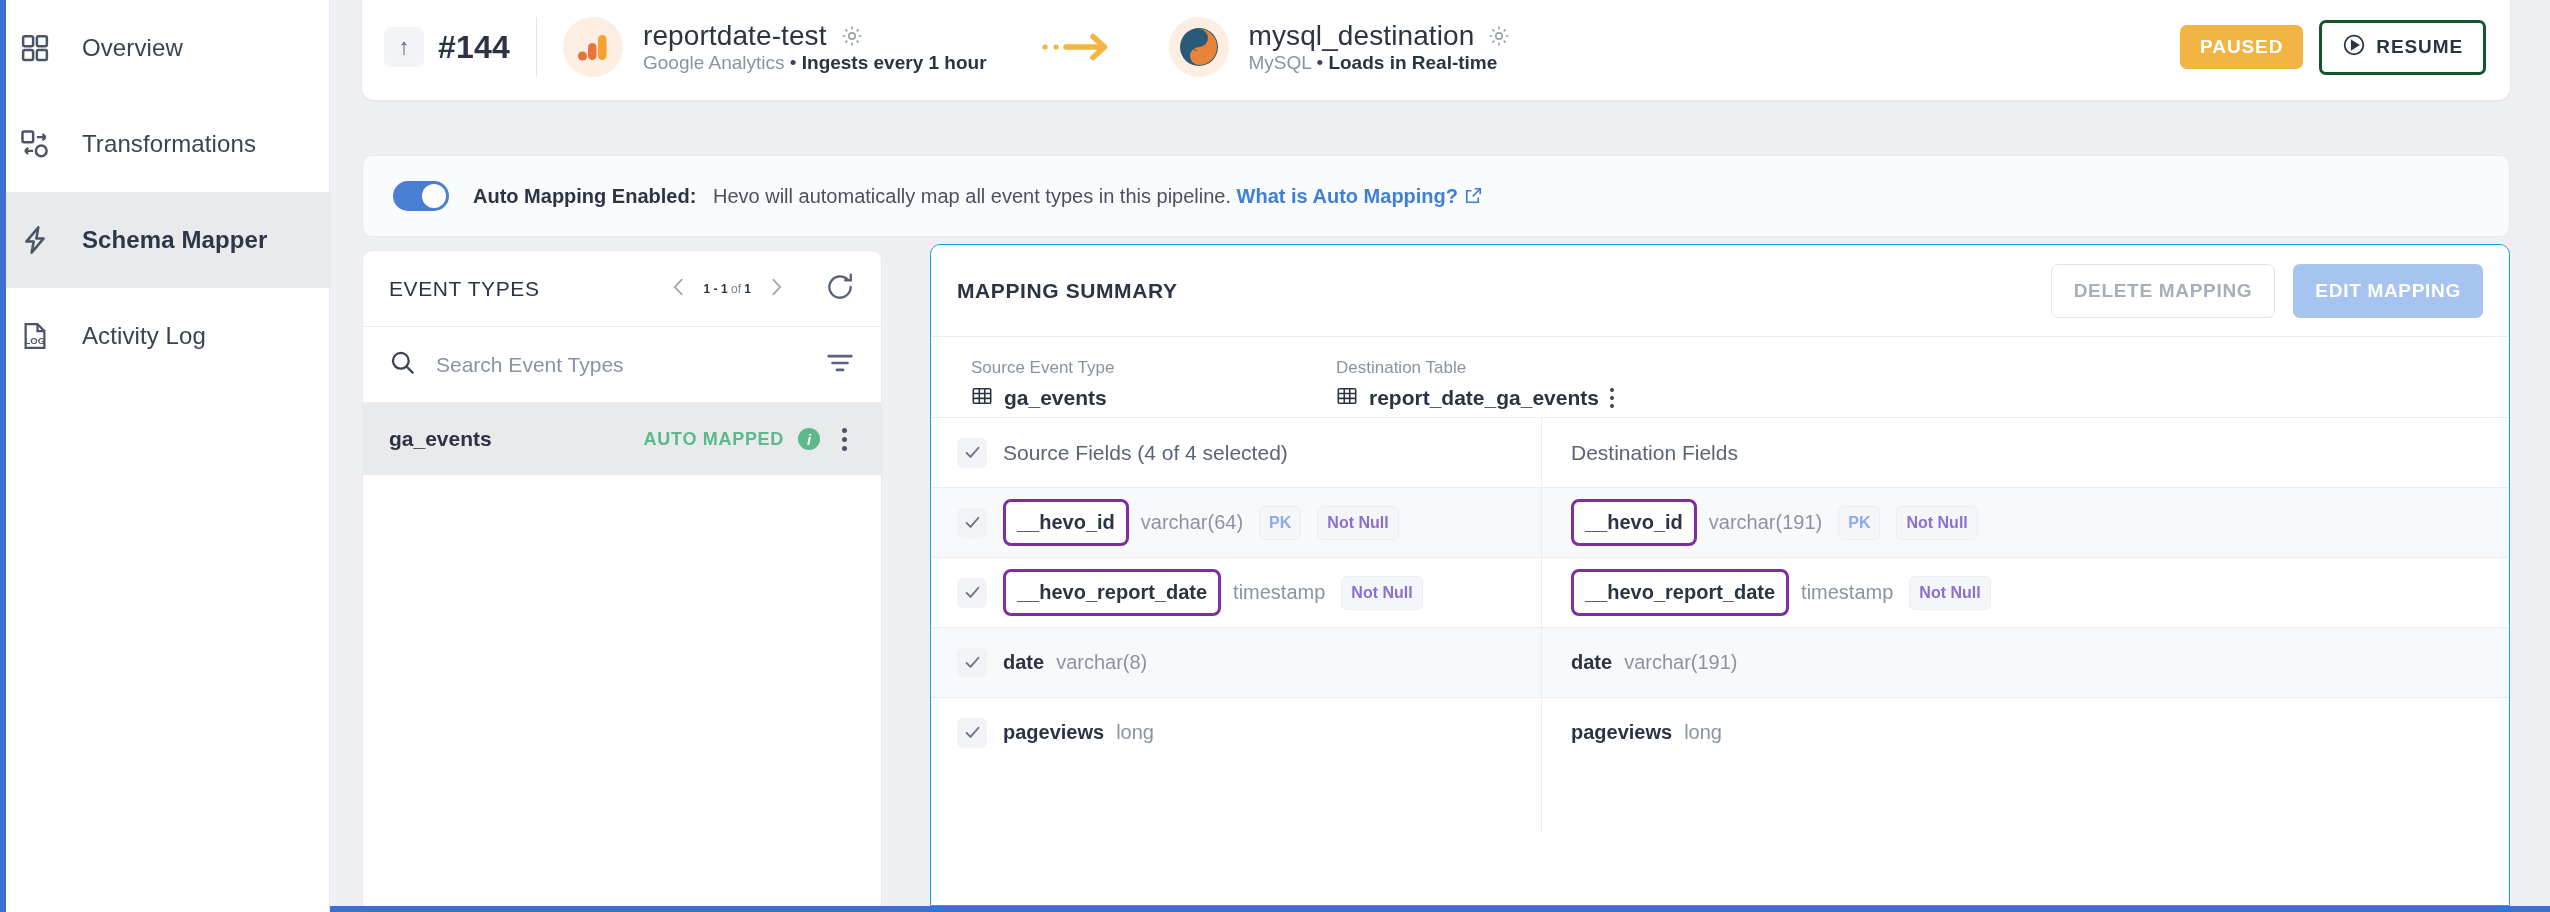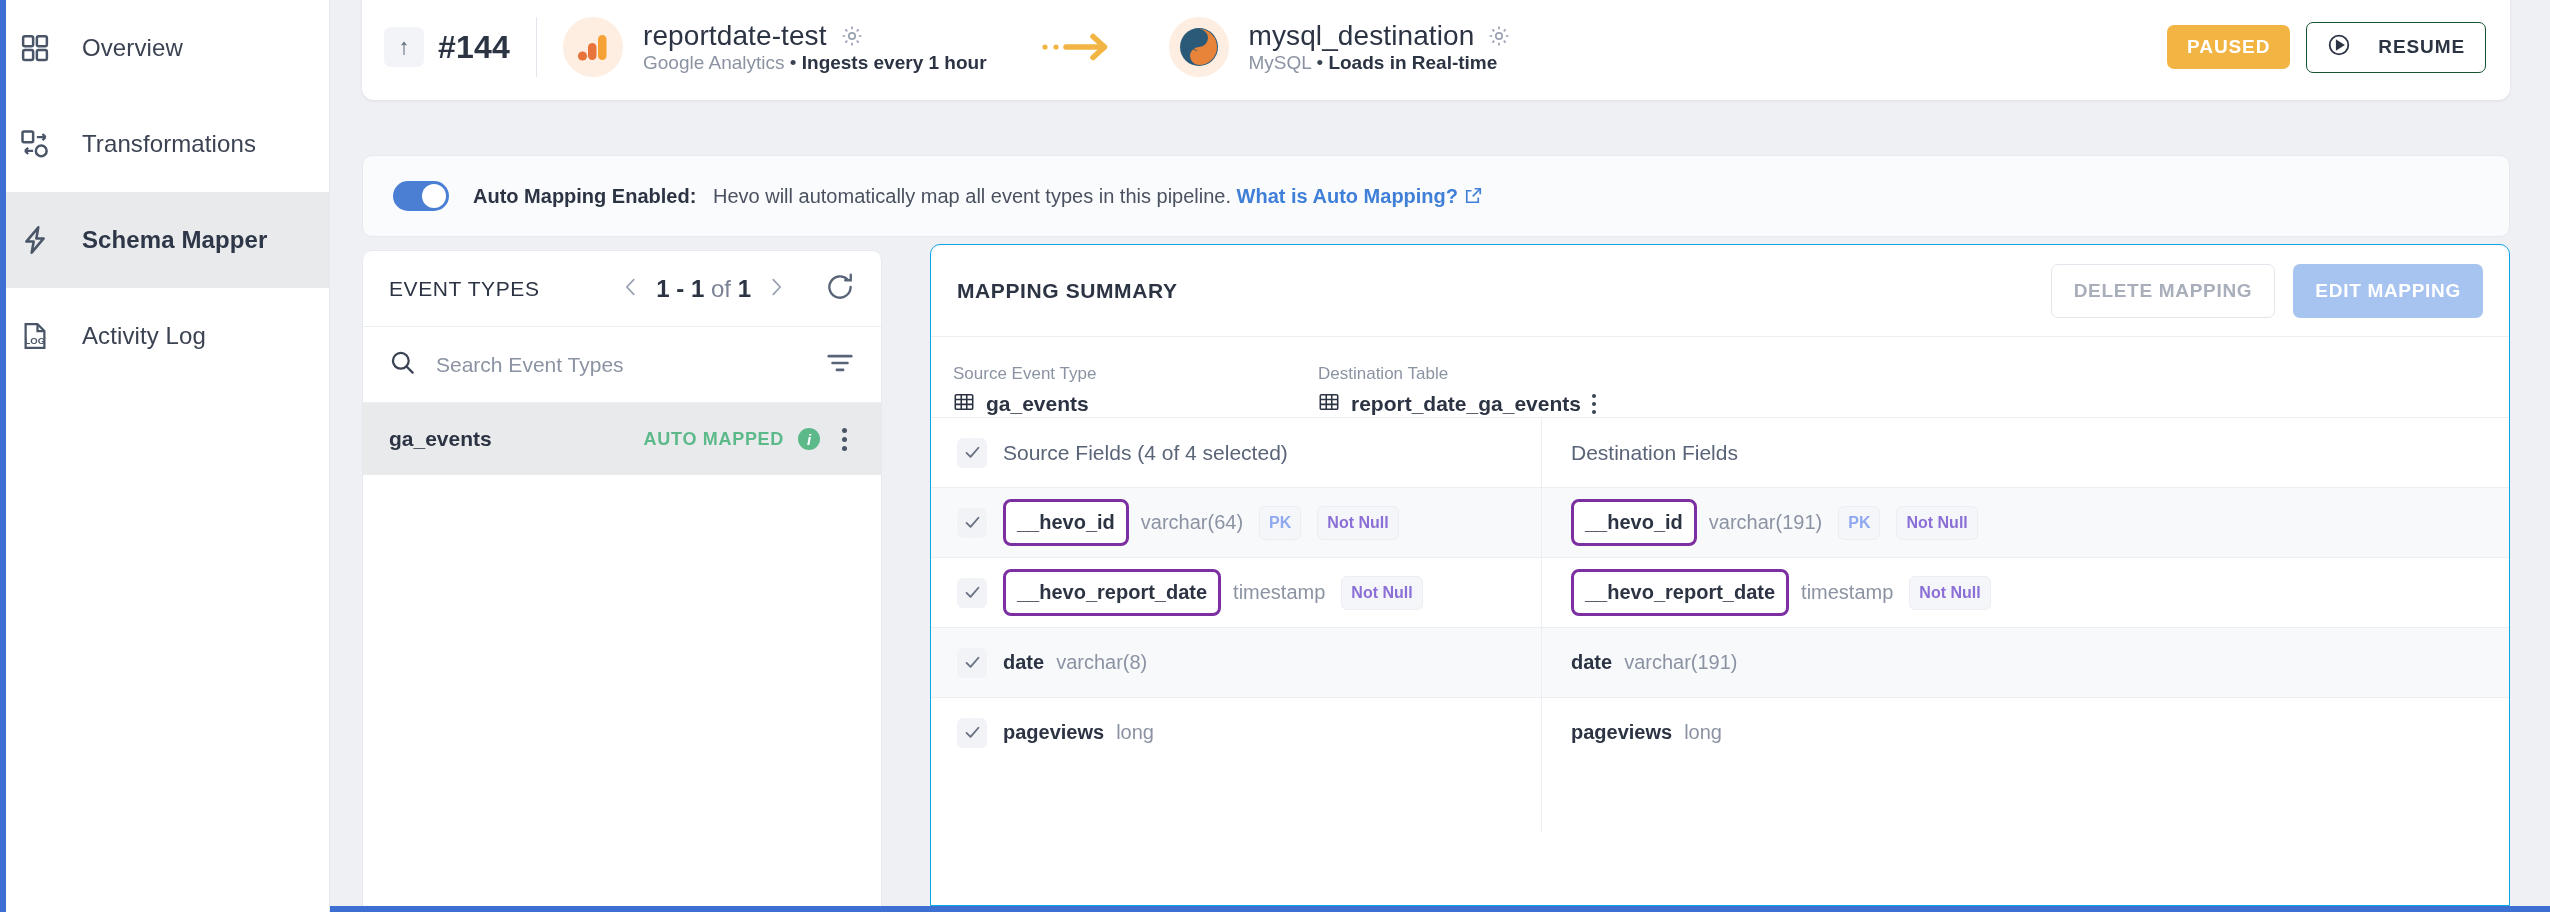--- a/index.html
+++ b/index.html
@@ -99,22 +99,22 @@
 
   .flow-arrow { margin: 26px 54px 0 54px; display:flex; align-items:center; }
 
   .header-actions { margin-left: auto; display: flex; align-items: center; gap: 16px; margin-top: 26px; }
   .badge-paused {
     background: #f2b544; color: #ffffff;
     font-size: 19px; font-weight: 700; letter-spacing: 0.9px;
     padding: 11px 20px; border-radius: 7px;
   }
   .btn-resume {
-    background: #ffffff; border: 1px solid #14532d; border-radius: 7px;
-    padding: 10px 20px; display: flex; align-items: center; gap: 27px;
+    background: #ffffff; border: 3px solid #14532d; border-radius: 7px;
+    padding: 10px 20px; display: flex; align-items: center; gap: 10px;
     font-size: 19px; font-weight: 700; letter-spacing: 0.9px; color: #2c3444;
     cursor: pointer;
   }
 
   
   .automap {
     position: absolute;
     left: 32px; top: 155px;
     width: 2148px; height: 82px;
     background: #fafbfc;
@@ -147,21 +147,21 @@
     border-radius: 10px 10px 0 0;
     overflow: hidden;
   }
   .ep-head {
     height: 76px; display: flex; align-items: center;
     padding: 0 26px; border-bottom: 1px solid #eceef2;
   }
   .ep-head-title { font-size: 21px; font-weight: 400; color: #2c3444; letter-spacing: 0.6px; }
   .pager { margin-left: auto; display: flex; align-items: center; gap: 14px; }
   .chev { color: #9aa2b1; cursor: pointer; font-size: 25px; line-height: 1; font-weight: 300;}
-  .pager-text { font-size: 24px; color: #2c3444; font-weight: 700; }
+  .pager-text { font-size: 12px; color: #2c3444; font-weight: 700; }
   .pager-text .of { color: #7b8394; font-weight: 400; }
   .refresh { margin-left: 24px; color: #5a6478; cursor: pointer; }
 
   .ep-search {
     height: 76px; display: flex; align-items: center; gap: 20px;
     padding: 0 26px; border-bottom: 1px solid #eceef2;
   }
   .search-input {
     border: none; outline: none; font-size: 21px; color: #2c3444;
     flex: 1 1 auto; background: transparent;
@@ -208,21 +208,21 @@
     padding: 15px 22px; cursor: pointer;
     font-family: "Liberation Sans", sans-serif;
   }
   .btn-primary {
     border: none; background: #a7c3ef; border-radius: 7px;
     font-size: 19px; font-weight: 700; color: #ffffff; letter-spacing: 0.7px;
     padding: 16px 22px; cursor: pointer;
     font-family: "Liberation Sans", sans-serif;
   }
 
-  .ms-tables { height: 80px; display: flex; align-items: flex-end; padding: 14px 26px 0 22px; }
+  .ms-tables { height: 80px; display: flex; align-items: center; padding: 14px 26px 0 40px; }
   .tbl-block { display: flex; flex-direction: column; gap: 7px; }
   .tbl-block.src { width: 365px; }
   .tbl-label { font-size: 17px; color: #8b93a3; }
   .tbl-value-row { display: flex; align-items: center; gap: 11px; }
   .tbl-value { font-size: 21px; color: #2c3444; font-weight: 600; }
   .kebab-h { display: flex; flex-direction: column; gap: 4px; cursor: pointer; }
   .kebab-h i { width: 4px; height: 4px; border-radius: 50%; background: #3b4252; display: block;}
 
   
   .fields-wrap { position: relative; }

